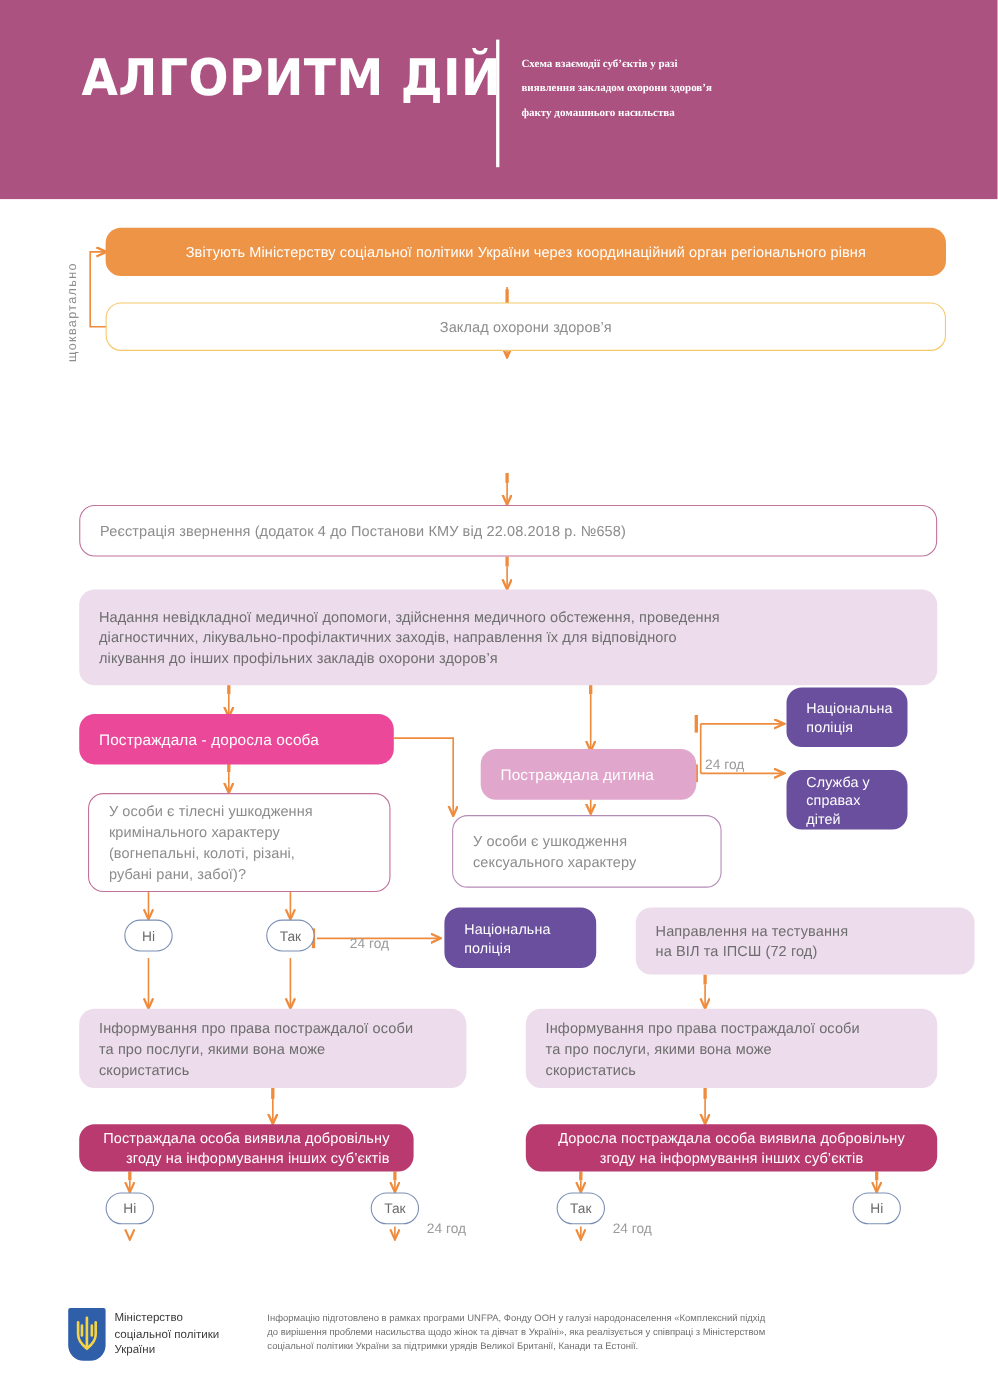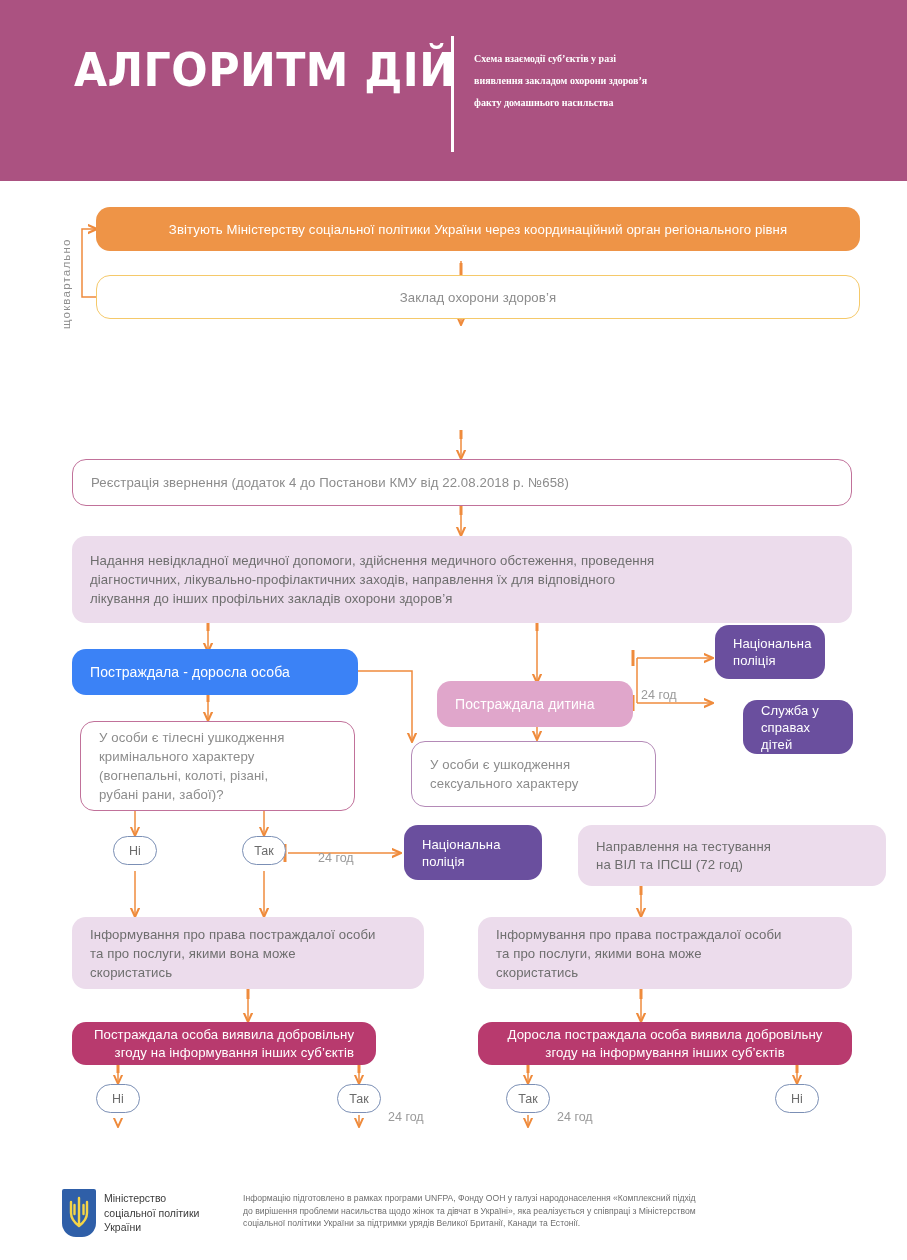--- a/index.html
+++ b/index.html
@@ -65,21 +65,21 @@
   .box.pad { padding: 0 18px; }
   .box.center { justify-content: center; text-align: center; }
 
   
   .f-orange  { background:#ee9447; color:#ffffff; }
   .f-white-y { background:#ffffff; color:#8c8c8c; border:1.6px solid #f5c96a; }
   .f-white-o { background:#ffffff; color:#8c8c8c; border:1.6px solid #efa05a; }
   .f-white-p { background:#ffffff; color:#8c8c8c; border:1.6px solid #c1719a; }
   .f-white-pl{ background:#ffffff; color:#8c8c8c; border:1.6px solid #b48ab7; }
   .f-lilac   { background:#ecdcec; color:#6e6e6e; }
-  .f-pink    { background:#3b82f6; color:#ffffff;border-radius:14px; }
+  .f-pink    { background:#ec4899; color:#ffffff;border-radius:14px; }
   .f-pink2   { background:#e0a6cb; color:#ffffff; }
   .f-magenta { background:#b83a6e; color:#ffffff; }
   .f-purple  { background:#6a4f9e; color:#ffffff; }
 
   
   .vlabel {
     position:absolute; color:#8e8e8e; font-size:11.5px; letter-spacing:1.2px;
     writing-mode: vertical-rl; transform: rotate(180deg);
     white-space: nowrap;
   }
@@ -246,21 +246,21 @@
       <span>Постраждала дитина</span>
     </div>
 
     <div class="tlabel" style="left:641px; top:488px;">24 год</div>
 
     <div class="box f-purple pad" style="left:715px; top:444px; width:110px; height:54px; font-size:13px; line-height:17px;">
       <span>Національна
 поліція</span>
     </div>
 
-    <div class="box f-purple pad" style="left:743px; top:519px; width:110px; height:54px; font-size:13px; line-height:17px;">
+    <div class="box f-purple pad" style="left:715px; top:519px; width:110px; height:54px; font-size:13px; line-height:17px;">
       <span>Служба у
 справах дітей</span>
     </div>
 
     <div class="box f-white-p pad" style="left:80px; top:540px; width:275px; height:90px; align-items:center;">
       <span>У особи є тілесні ушкодження
 кримінального характеру
 (вогнепальні, колоті, різані,
 рубані рани, забої)?</span>
     </div>

